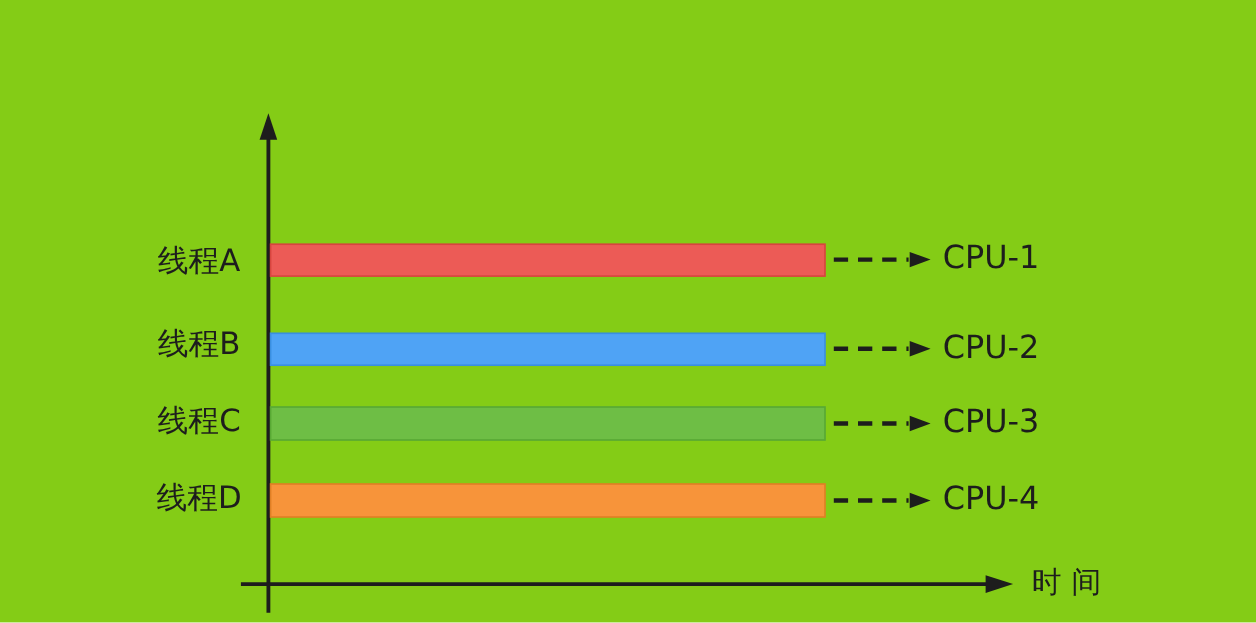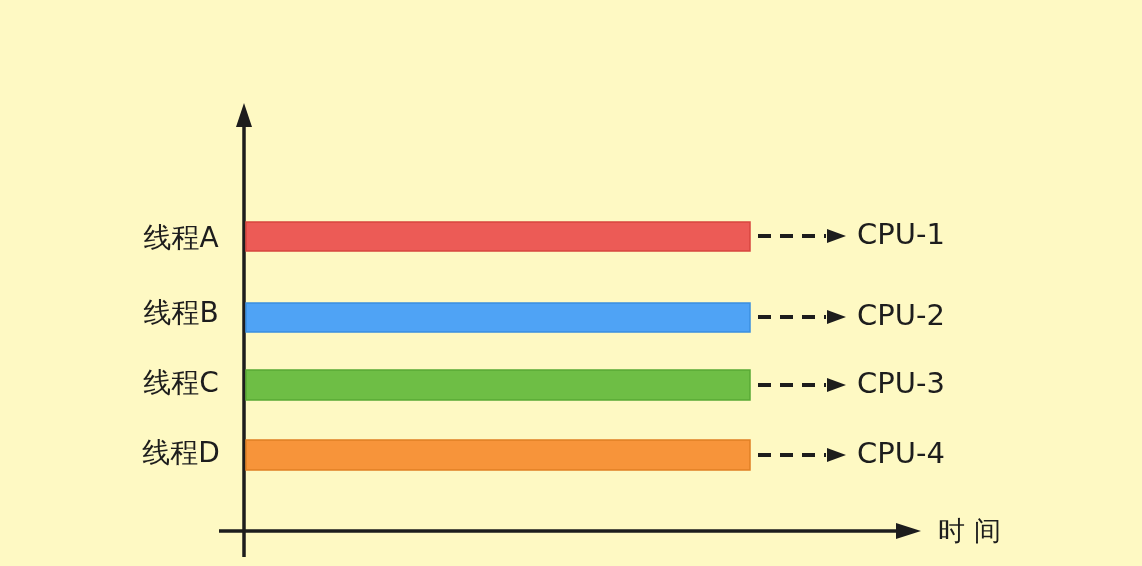--- a/index.html
+++ b/index.html
@@ -4,21 +4,21 @@
 <style>
   html, body {
     margin: 0;
     padding: 0;
     background: #ffffff;
   }
   .canvas {
     position: relative;
     width: 1142px;
     height: 566px;
-    background: #fef9c3;
+    background: #84cc16;
     overflow: hidden;
     font-family: "DejaVu Sans", sans-serif;
   }
   svg text {
     font-family: "DejaVu Sans", sans-serif;
   }
   .thread-label {
     font-size: 28px;
   }
   .cpu-label {

